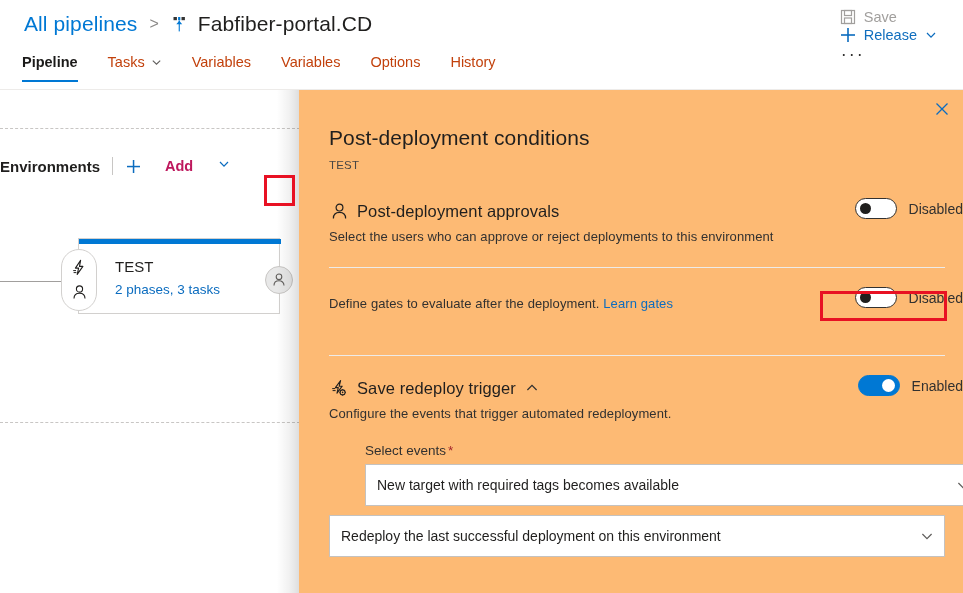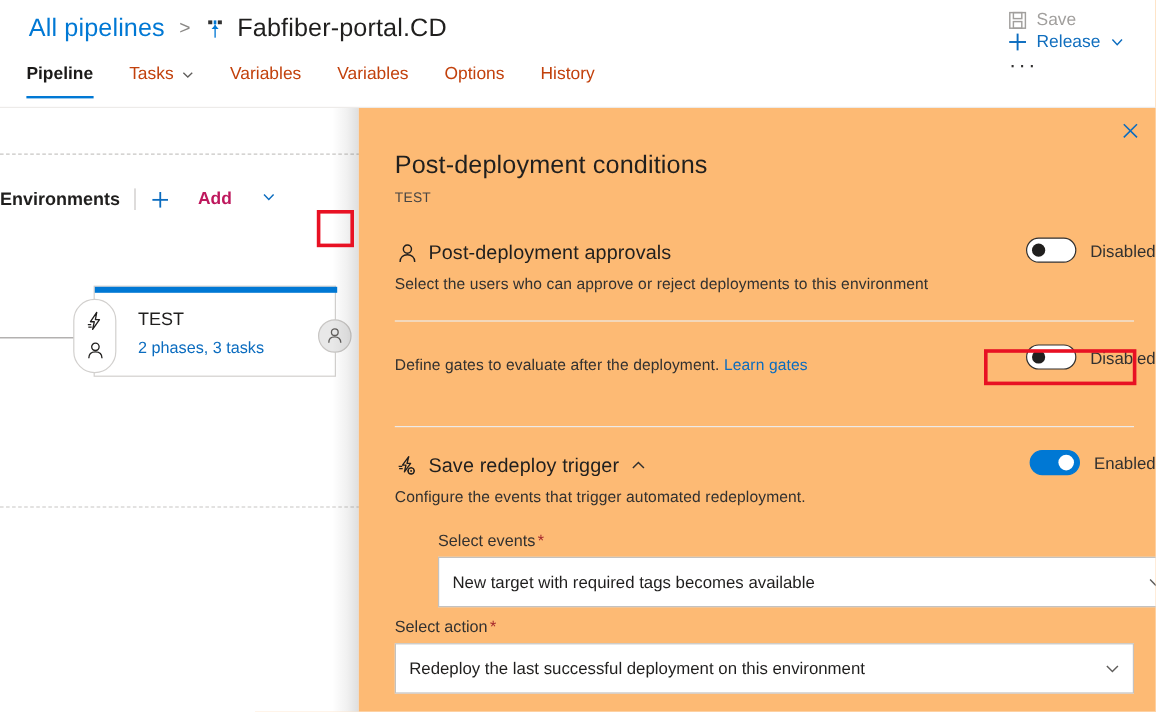--- a/index.html
+++ b/index.html
@@ -584,23 +584,20 @@
         <span class="val">New target with required tags becomes available</span>
         <span class="dchev">
           <svg width="14" height="14" viewBox="0 0 14 14">
             <path d="M2.4 5 L7 9.6 L11.6 5" fill="none" stroke="#605e5c" stroke-width="1.2"></path>
           </svg>
         </span>
       </div>
     </div>
 
     <div class="field" style="top:425px;">
-      <div class="field-label">
-        <span>Select action</span><span class="req">*</span>
-      </div>
       <div class="dropdown">
         <span class="val">Redeploy the last successful deployment on this environment</span>
         <span class="dchev">
           <svg width="14" height="14" viewBox="0 0 14 14">
             <path d="M2.4 5 L7 9.6 L11.6 5" fill="none" stroke="#605e5c" stroke-width="1.2"></path>
           </svg>
         </span>
       </div>
     </div>
 

